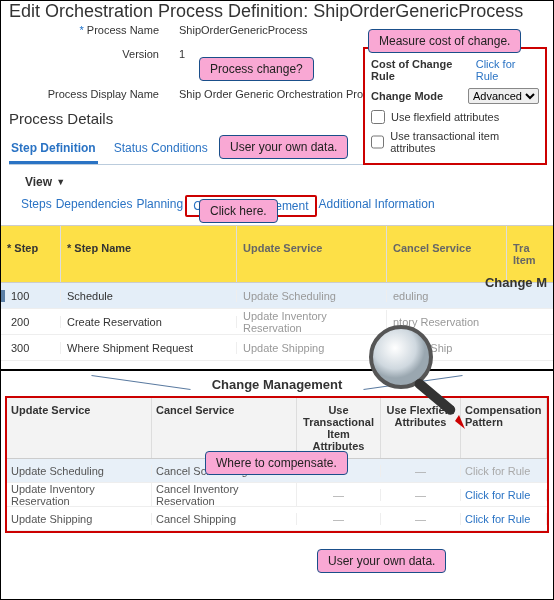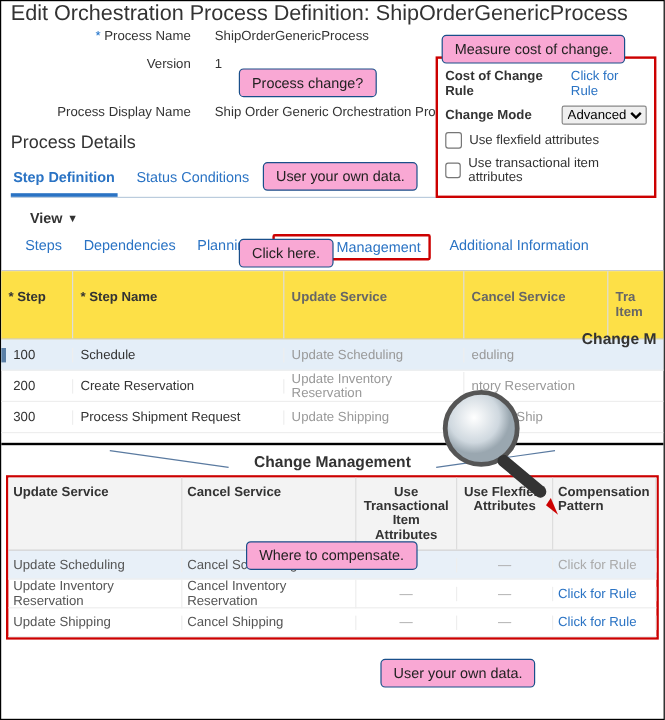--- a/index.html
+++ b/index.html
@@ -16,21 +16,21 @@
 .pr-row .link{color:#2a73c4}
 .pr-row select{font-size:11px;border:1px solid #888;border-radius:2px}
 .chk{display:flex;align-items:center;gap:6px;padding:3px 2px;font-size:11px}
 .chk input{width:14px;height:14px}
 .section-title{font-size:15px;color:#333;padding:4px 8px;margin-top:4px}
 .tabs1{border-bottom:1px solid #bcd;margin:4px 8px 0 8px;display:flex;gap:14px;font-size:12px}
 .tabs1 span{padding:6px 2px;color:#2a73c4;cursor:pointer}
 .tabs1 .active{color:#2a73c4;border-bottom:3px solid #2a73c4;font-weight:bold}
 .viewbtn{margin:10px 0 6px 24px;font-size:12px;font-weight:bold;color:#333;display:flex;align-items:center;gap:4px;cursor:pointer}
 .viewbtn .tri{font-size:9px}
-.tabs2{margin:2px 18px;display:flex;gap:14px;font-size:12px}
+.tabs2{margin:2px 18px;display:flex;font-size:12px}
 .tabs2 span{color:#2a73c4;padding:2px 2px;cursor:pointer}
 .tabs2 .box{border:2px solid #c00;padding:2px 6px;border-radius:2px}
 .grid{margin:8px 0 0 0;border-top:1px solid #ccc}
 .grid-head{display:flex;background:#fde047;border-bottom:1px solid #ccc;font-size:11px}
 .gh-left{width:236px;display:flex}
 .gh-step{width:60px;padding:16px 6px;border-right:1px solid #ddd;font-weight:bold}
 .gh-name{flex:1;padding:16px 6px;border-right:1px solid #ddd;font-weight:bold}
 .gh-upd{width:150px;padding:16px 6px;border-right:1px solid #ddd;color:#666;font-weight:bold}
 .gh-can{width:120px;padding:16px 6px;border-right:1px solid #ddd;color:#666;font-weight:bold}
 .gh-tr{flex:1;padding:16px 6px;color:#666;font-weight:bold}
@@ -145,21 +145,21 @@
         <div class="gc-can">eduling</div>
       </div>
       <div class="gr">
         <div class="gc-step">200</div>
         <div class="gc-name">Create Reservation</div>
         <div class="gc-upd">Update Inventory Reservation</div>
         <div class="gc-can">ntory Reservation</div>
       </div>
       <div class="gr">
         <div class="gc-step">300</div>
-        <div class="gc-name">Process Shipment Request</div>
+        <div class="gc-name">Where Shipment Request</div>
         <div class="gc-upd">Update Shipping</div>
         <div class="gc-can">Cancel Ship</div>
       </div>
     </div>
 </div>
 
 <div class="mag">
 <svg viewBox="0 0 120 120">
   <defs>
     <radialGradient id="g1" cx="40%" cy="35%">

